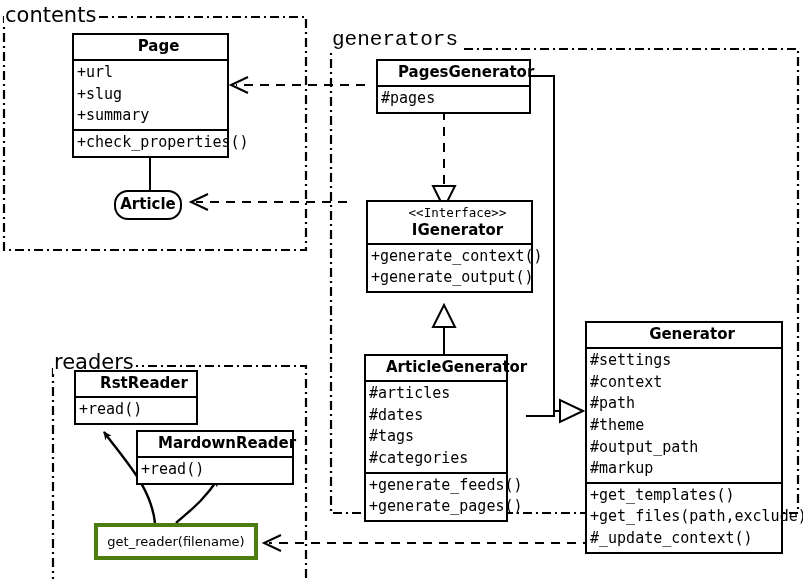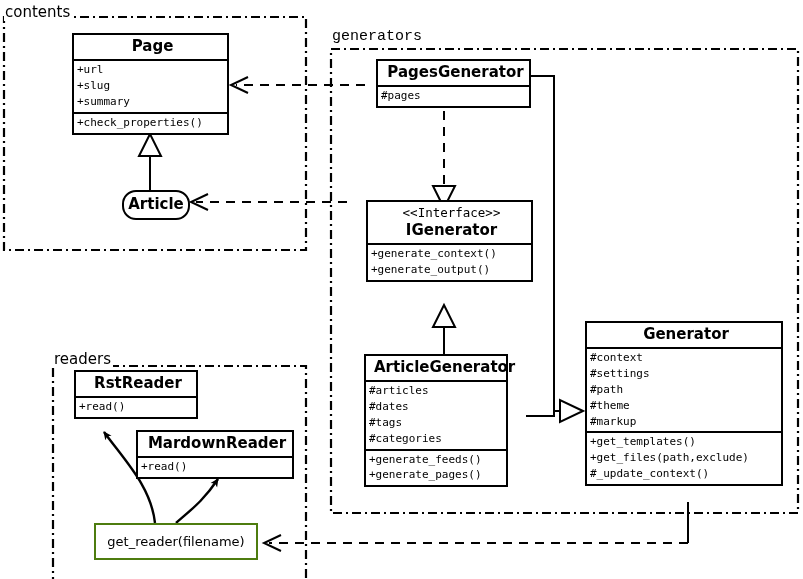--- a/index.html
+++ b/index.html
@@ -31,66 +31,66 @@
     border: 2px solid #000000;
     background: #ffffff;
     z-index: 5;
   }
   .uml-name {
     box-sizing: border-box;
     text-align: center;
     font-weight: bold;
     font-size: 15px;
     font-family: "DejaVu Sans", sans-serif;
-    padding: 3px 4px 4px 8px;
+    padding: 3px 4px 4px 20px;
     color: #000000;
     line-height: 1.15;
     white-space: nowrap;
   }
   .uml-stereotype {
     display: block;
     font-weight: normal;
     font-size: 12.5px;
     font-family: "DejaVu Sans Mono", monospace;
     line-height: 1.25;
     padding-bottom: 1px;
   }
   .uml-compartment {
     box-sizing: border-box;
     border-top: 2px solid #000000;
     padding: 1px 2px 2px 3px;
   }
   .uml-member {
     font-family: "DejaVu Sans Mono", monospace;
-    font-size: 11px;
+    font-size: 15px;
     line-height: 1.44;
     color: #000000;
     white-space: nowrap;
   }
   
   .func-box {
     position: absolute;
     box-sizing: border-box;
-    border: 2px solid #4d7c0f;
+    border: 4px solid #4d7c0f;
     background: #ffffff;
     display: flex;
     align-items: center;
     justify-content: center;
     z-index: 5;
   }
   .func-label {
     font-family: "DejaVu Sans", sans-serif;
     font-size: 13px;
     color: #000000;
     white-space: nowrap;
   }
   .pkg-label {
     position: absolute;
     font-family: "DejaVu Sans", sans-serif;
-    font-size: 15px;
+    font-size: 21px;
     color: #000000;
     background: #ffffff;
     white-space: nowrap;
     z-index: 3;
     padding: 0 2px 0 1px;
   }
 </style>
 </head>
 <body>
 
@@ -170,21 +170,21 @@
     <div class="uml-compartment">
       <div class="uml-member">+url</div>
       <div class="uml-member">+slug</div>
       <div class="uml-member">+summary</div>
     </div>
     <div class="uml-compartment">
       <div class="uml-member">+check_properties()</div>
     </div>
   </div>
 
-  <div class="uml-class" style="left:122px; top:190px; width:68px;border-radius:14px;">
+  <div class="uml-class" style="left:114px; top:190px; width:68px;border-radius:14px;">
     <div class="uml-name" style="padding:4px 4px 5px 4px;">Article</div>
   </div>
 
   <div class="uml-class" style="left:376px; top:59px; width:155px;">
     <div class="uml-name">PagesGenerator</div>
     <div class="uml-compartment">
       <div class="uml-member">#pages</div>
     </div>
   </div>
 
@@ -209,24 +209,25 @@
     </div>
     <div class="uml-compartment">
       <div class="uml-member">+generate_feeds()</div>
       <div class="uml-member">+generate_pages()</div>
     </div>
   </div>
 
   <div class="uml-class" style="left:585px; top:321px; width:198px;">
     <div class="uml-name">Generator</div>
     <div class="uml-compartment">
+      <div class="uml-member">#settings</div>
       <div class="uml-member">#context</div>
-      <div class="uml-member">#settings</div>
       <div class="uml-member">#path</div>
       <div class="uml-member">#theme</div>
+      <div class="uml-member">#output_path</div>
       <div class="uml-member">#markup</div>
     </div>
     <div class="uml-compartment">
       <div class="uml-member">+get_templates()</div>
       <div class="uml-member">+get_files(path,exclude)</div>
       <div class="uml-member">#_update_context()</div>
     </div>
   </div>
 
   <div class="uml-class" style="left:74px; top:370px; width:124px;">

